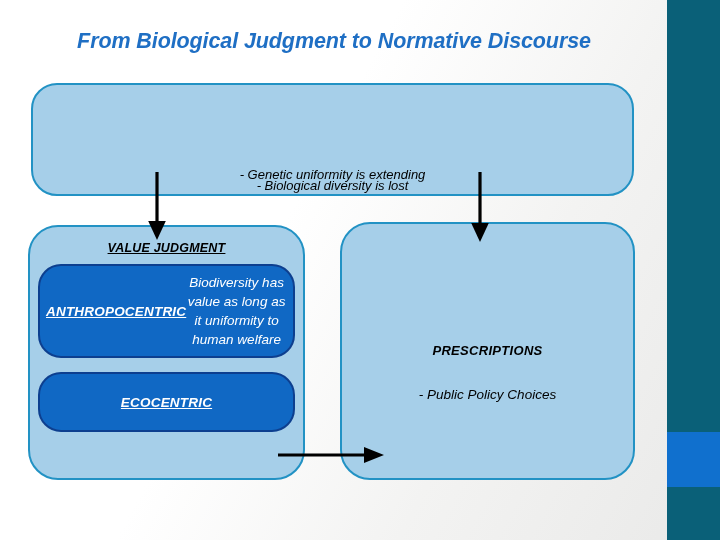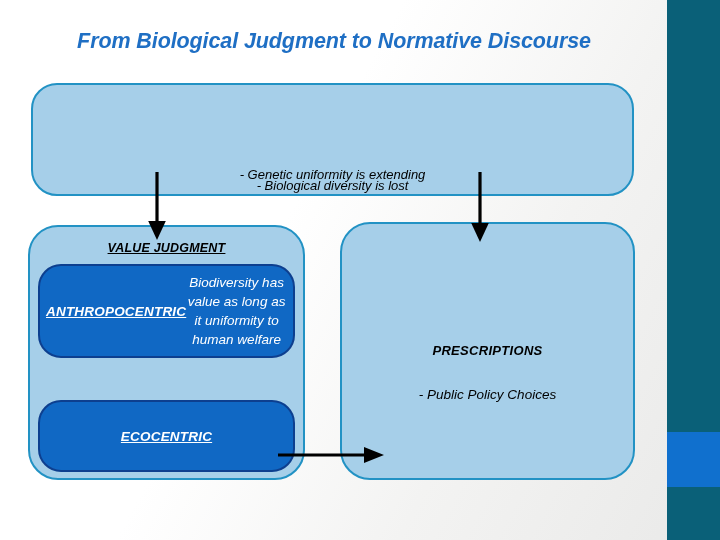--- a/index.html
+++ b/index.html
@@ -70,21 +70,21 @@
     text-align: center;
     font-style: italic;
     font-size: 13.5px;
     line-height: 19px;
     display: flex;
     justify-content: center;
     align-items: center;
     padding: 2px 6px;
   }
   #box-anthropocentric { left: 38px; top: 264px; width: 257px; height: 94px; }
-  #box-ecocentric      { left: 38px; top: 372px; width: 257px; height: 72px; margin-top: 28px; }
+  #box-ecocentric      { left: 38px; top: 372px; width: 257px; height: 60px; }
 
   .darkbox .heading {
     text-decoration: underline;
     font-weight: bold;
     font-style: italic;
     font-size: 13.5px;
     letter-spacing: 0.2px;
   }
   .darkbox .body {
     font-style: italic;

